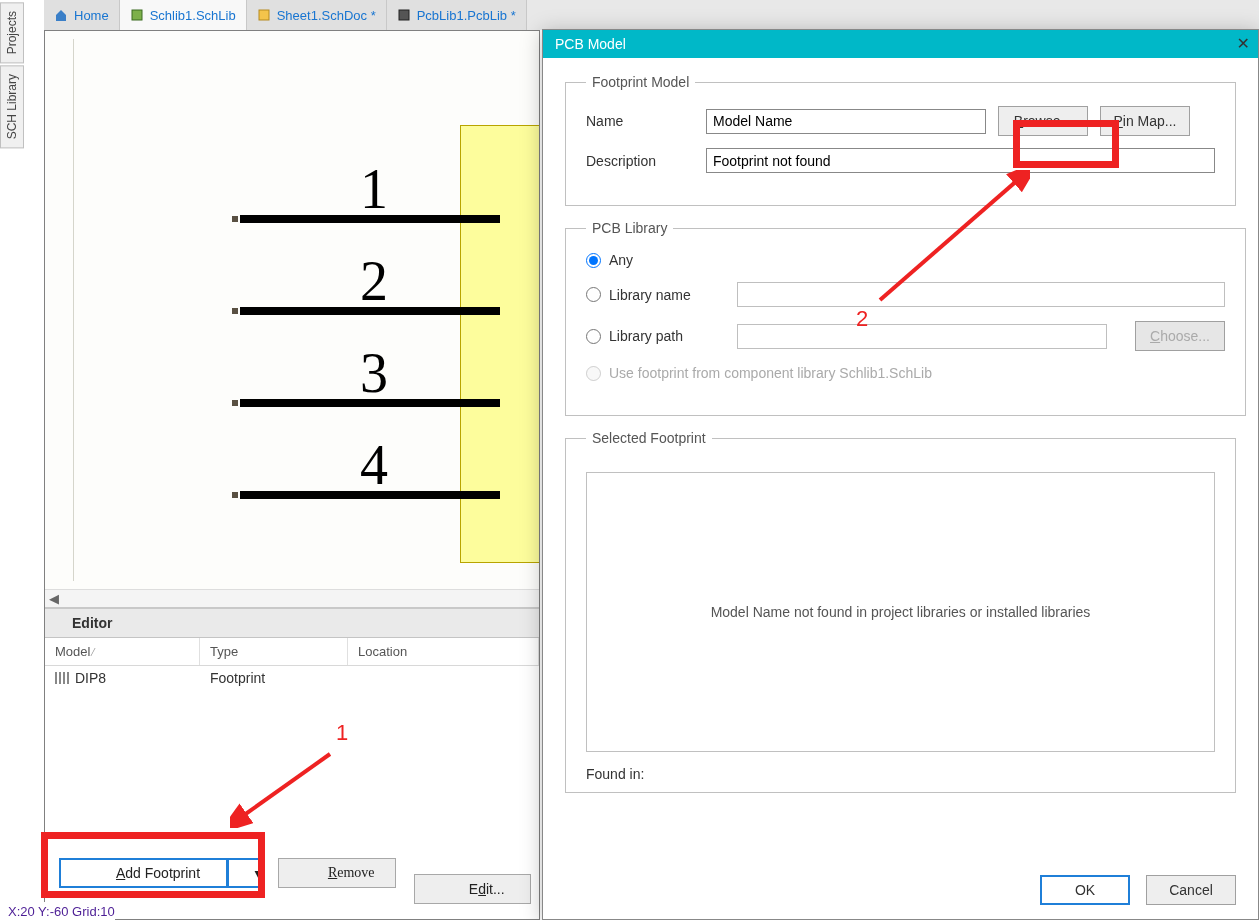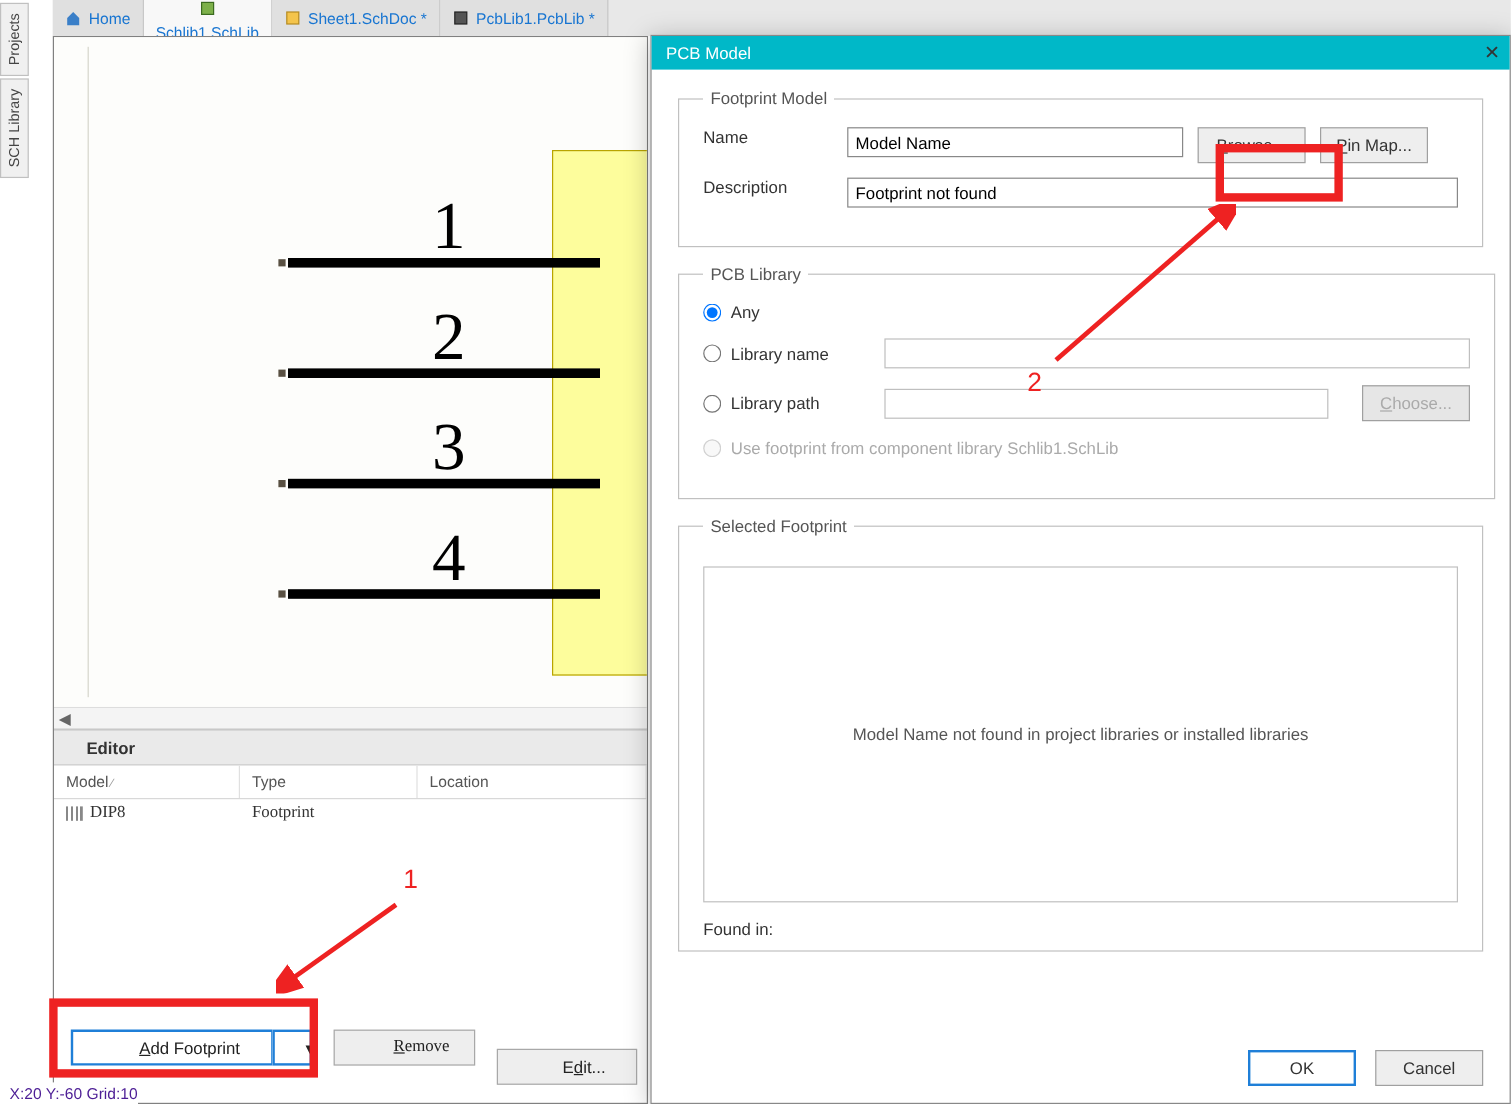--- a/index.html
+++ b/index.html
@@ -5,41 +5,41 @@
   * { box-sizing: border-box; margin: 0; padding: 0; }
   html, body { width: 1259px; height: 920px; font-family: "Segoe UI", Arial, sans-serif; font-size: 13px; overflow: hidden; background: #fff; color: #333; }
   
   
   .side-tabs { position: absolute; left: 0; top: 2px; width: 26px; }
   .vtab { writing-mode: vertical-rl; text-orientation: mixed; background: #f0f0f0; border: 1px solid #c0c0c0; padding: 8px 4px; font-size: 12px; color: #444; margin-bottom: 2px; transform: rotate(180deg); }
   
   
   .doc-tabs { position: absolute; left: 44px; top: 0; height: 30px; right: 0; display: flex; align-items: stretch; background: #e8e8e8; }
   .doc-tab { display: flex; align-items: center; padding: 0 10px; border-right: 1px solid #c8c8c8; background: #e0e0e0; color: #1875d1; font-size: 13px; cursor: pointer; gap: 6px; }
-  .doc-tab.active { background: #f8f8f8; flex-direction: column; }
+  .doc-tab.active { background: #f8f8f8; }
   .doc-tab .ic { width: 14px; height: 14px; display: inline-flex; align-items: center; justify-content: center; }
   
   
   .workspace { position: absolute; left: 44px; top: 30px; width: 496px; height: 890px; border: 1px solid #808080; background: #fff; }
   .sch-canvas { position: relative; width: 100%; height: 558px; background: #fdfdfb; overflow: hidden; }
   .canvas-lines { position: absolute; left: 28px; top: 8px; bottom: 8px; width: 1px; background: #d5d5cb; }
   .yellow-body { position: absolute; left: 415px; top: 94px; width: 120px; height: 438px; background: #fdfd9c; border: 1px solid #b8a400; }
   .pin-row { position: absolute; left: 195px; width: 260px; }
   .pin-num { font-family: "Times New Roman", serif; font-size: 56px; color: #000; position: absolute; left: 120px; top: -58px; }
   .pin-line { position: absolute; top: 0; left: 0; width: 260px; height: 8px; background: #000; }
   .pin-tick { width: 6px; height: 6px; background: #595042; position: absolute; left: -8px; top: 1px; }
   .hbar-scroll { height: 18px; background: #f4f4f4; border-top: 1px solid #ddd; display: flex; align-items: center; }
   .hbar-scroll .arrow { width: 18px; height: 18px; display: flex; align-items: center; justify-content: center; color: #666; }
   
   
   .editor-panel { border-top: 2px solid #c8c8c8; }
   .editor-tab { background: #eaeaea; border-bottom: 1px solid #c4c4c4; padding: 6px 27px; font-weight: bold; font-size: 14px; }
   .editor-cols { display: flex; border-bottom: 1px solid #d8d8d8; background: #fff; font-size: 13px; color: #555; }
   .editor-col { padding: 6px 10px; border-right: 1px solid #e0e0e0; }
-  .editor-row { display: flex; padding: 4px 10px; align-items: center; font-size: 14px; font-family: Liberation Serif, serif; }
+  .editor-row { display: flex; padding: 4px 10px; align-items: center; font-size: 14px; }
   .editor-row .ic-fp { width: 14px; height: 12px; background: repeating-linear-gradient(90deg,#888 0 2px,transparent 2px 4px); margin-right: 6px; }
   .editor-cell { }
   
   
   .red-box { position: absolute; border: 7px solid #e22; background: transparent; pointer-events: none; }
   .anno-num { position: absolute; color: #e22; font-size: 22px; font-family: Arial; pointer-events: none; }
   .arrow { position: absolute; pointer-events: none; }
   
   
   .btn-bar { position: absolute; bottom: 22px; left: 14px; right: 8px; height: 48px; display: flex; gap: 18px; align-items: center; }
@@ -51,21 +51,21 @@
   
   .status-bar { position: absolute; bottom: 0; left: 0; height: 18px; background: #fff; font-size: 13px; color: #4c1d95; padding-left: 8px; display:flex; align-items:center;}
   
   
   .dialog { position: absolute; left: 542px; top: 29px; width: 717px; height: 891px; background: #fff; border: 1px solid #888; box-shadow: 0 3px 20px rgba(0,0,0,.25); }
   .dlg-title { background: #00b8c8; color: #fff; height: 28px; display: flex; align-items: center; padding: 0 12px; font-size: 14px; position: relative; }
   .dlg-close { position: absolute; right: 8px; top: 4px; color: #333; font-size: 16px; cursor: pointer; }
   .dlg-body { padding: 16px 22px; position: relative; height: 800px; }
   fieldset.grp { border: 1px solid #c0c0c0; padding: 16px 20px 20px; margin-bottom: 14px; position: relative; }
   fieldset.grp > legend { padding: 0 6px; color: #555; font-size: 14px; }
-  .row { display: flex; margin-bottom: 12px; }
+  .row { display: flex; align-items: center; margin-bottom: 12px; }
   .row label { width: 120px; font-size: 14px; color: #333; }
   .field { flex: 1; height: 25px; border: 1px solid #888; padding: 2px 6px; font-size: 14px; }
   .dlg-btn { border: 1px solid #a0a0a0; background: #eee; height: 30px; width: 90px; display: flex; align-items: center; justify-content: center; cursor: pointer; font-size: 14px; }
   .dlg-btn.disabled { color: #aaa; background: #e6e6e6; }
   .radio-row { display: flex; align-items: center; gap: 8px; margin-bottom: 14px; font-size: 14px; }
   .radio-row input { width: 15px; height: 15px; }
   .radio-row .rfield { flex: 1; height: 25px; border: 1px solid #bfbfbf; margin-left: 20px; }
   .muted { color: #aaa; font-size: 14px; }
   
   .preview { border: 1px solid #c0c0c0; height: 280px; margin: 10px 0 14px; display:flex; align-items:center; justify-content:center; color:#555; font-size:14px; text-align: center; padding: 0 20px; }

